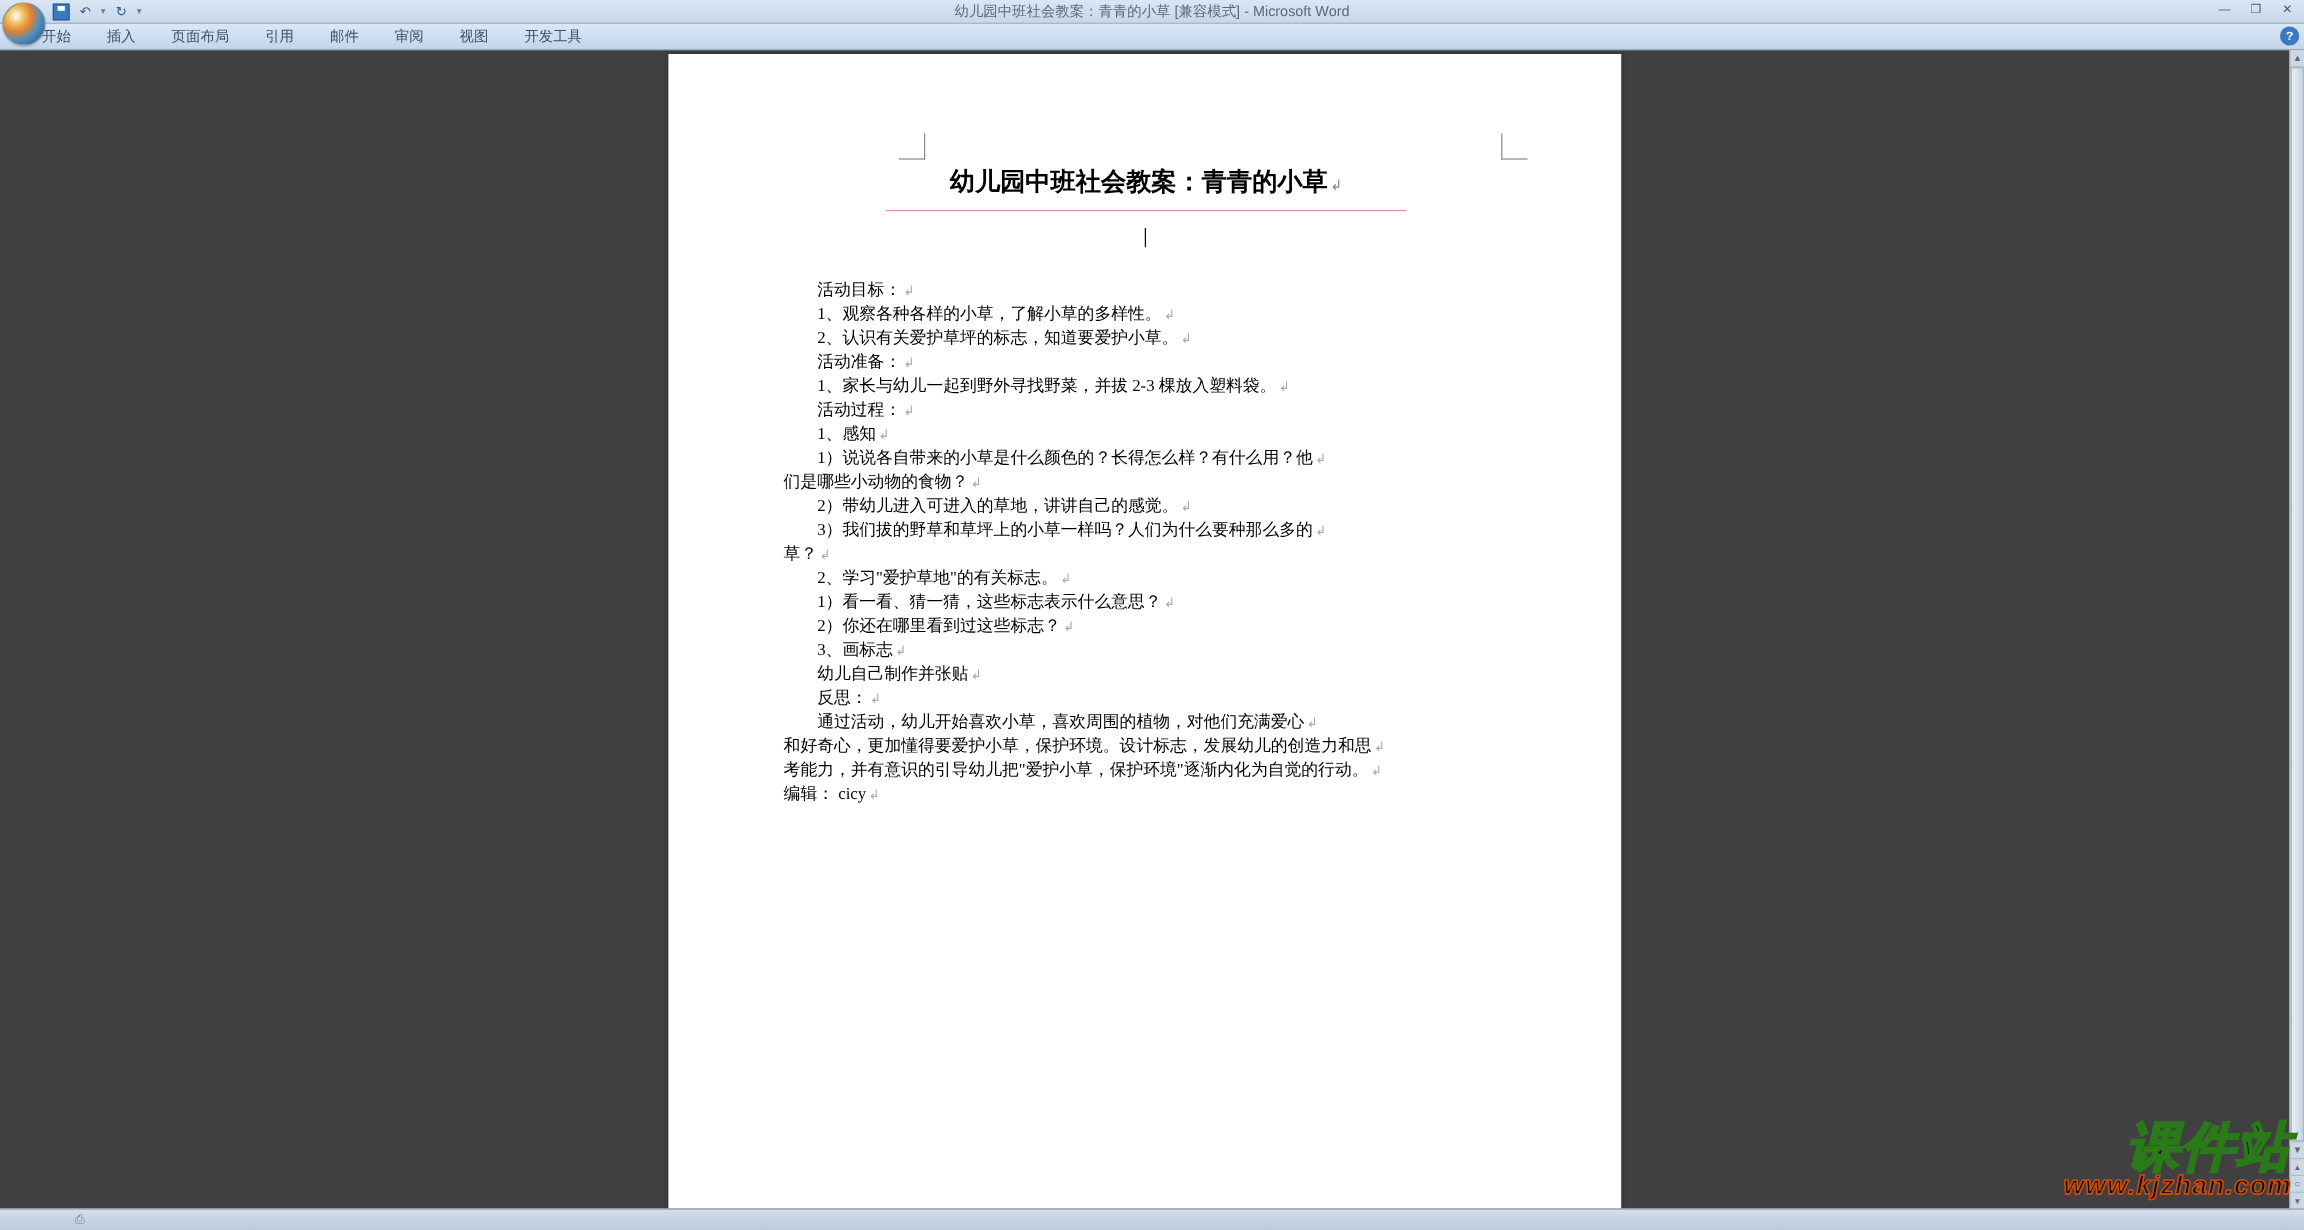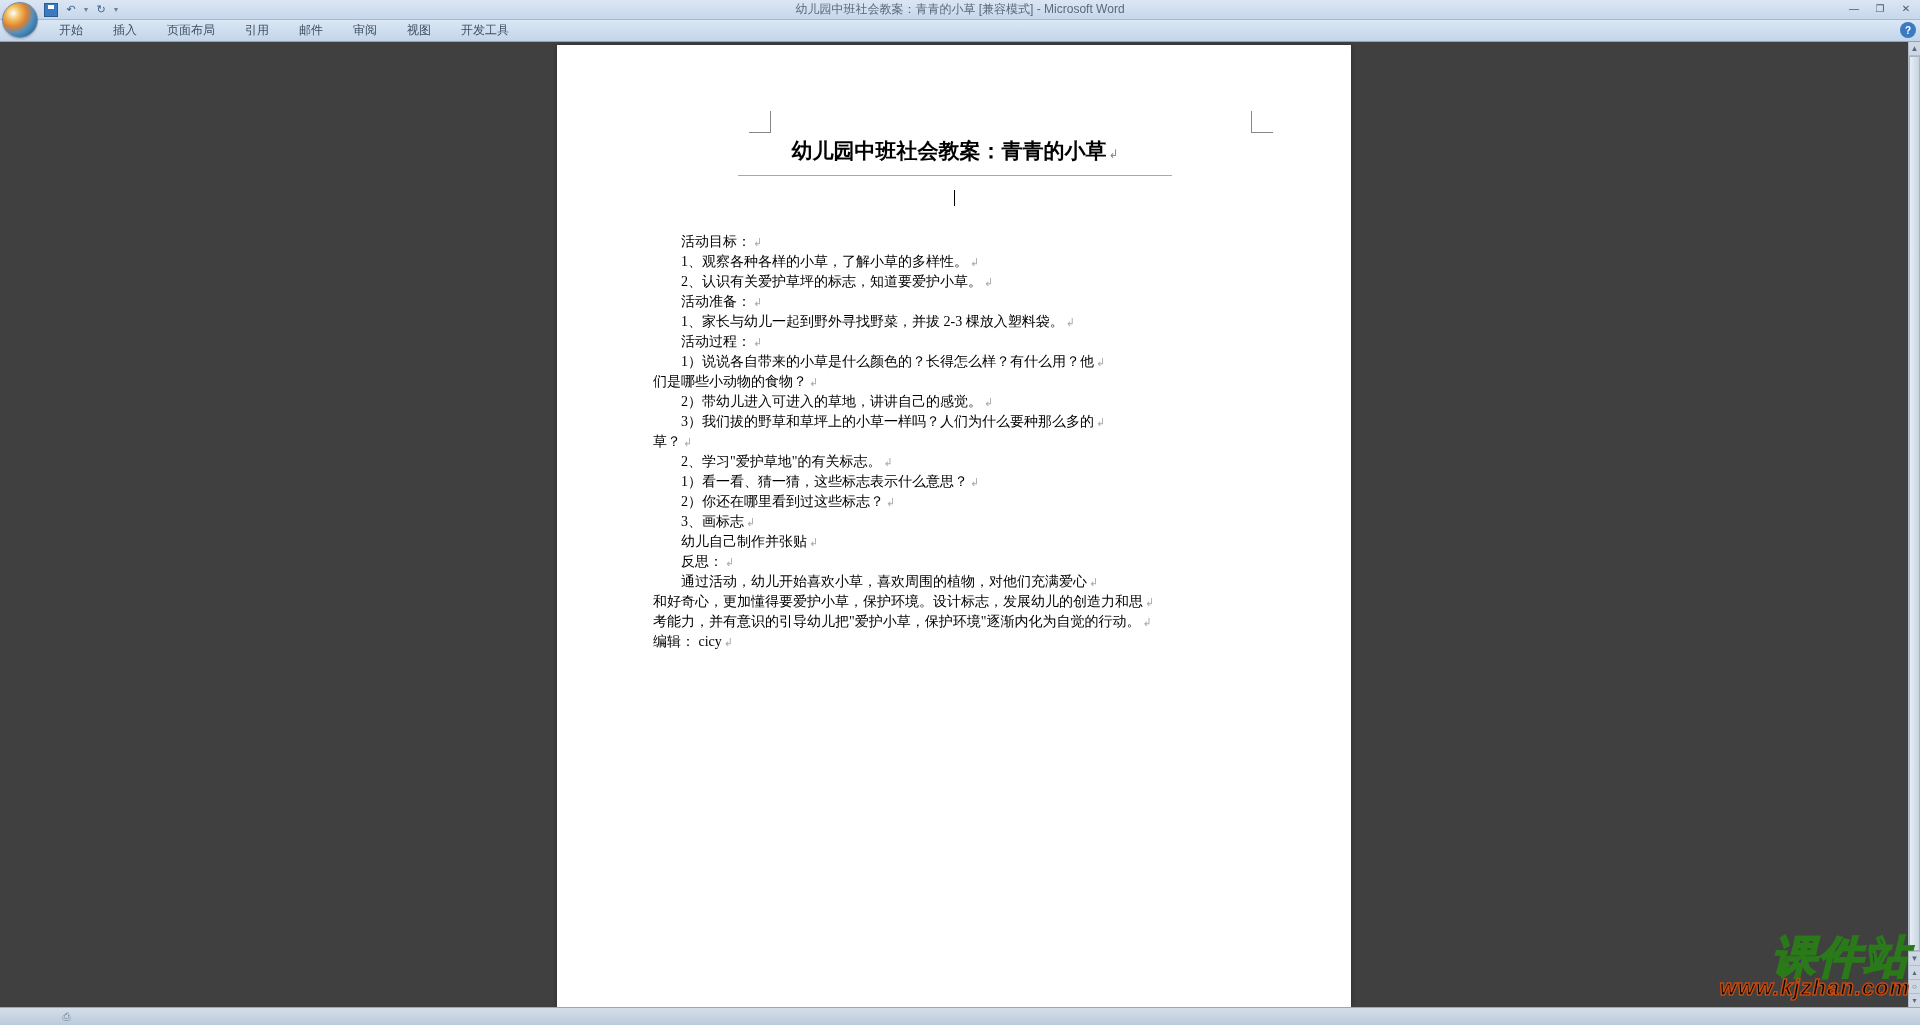--- a/index.html
+++ b/index.html
@@ -86,21 +86,21 @@
   color: #4a5a6a;
   cursor: pointer;
 }
 
 
 .ribbon-tabs {
   height: 22px;
   background: linear-gradient(to bottom, #dae7f5 0%, #c3d5ea 100%);
   display: flex;
   align-items: center;
-  padding-left: 44px;
+  padding-left: 20px;
   border-bottom: 1px solid #8fa3b8;
   position: relative;
 }
 .ribbon-tab {
   padding: 0 15px;
   font-size: 12px;
   color: #3e5066;
   height: 100%;
   display: flex;
   align-items: center;
@@ -274,21 +274,21 @@
   position: absolute;
   right: 10px;
   bottom: 24px;
   text-align: right;
   pointer-events: none;
 }
 .watermark .wm-main {
   font-size: 44px;
   font-weight: 900;
   font-family: "Microsoft YaHei", sans-serif;
-  color: #4c1d95;
+  color: #0f172a;
   -webkit-text-stroke: 2px #2b7a1a;
   letter-spacing: 2px;
   line-height: 1;
   font-style: italic;
 }
 .watermark .wm-url {
   font-size: 22px;
   font-weight: 900;
   color: #000000;
   -webkit-text-stroke: 1.5px #c04a10;
@@ -357,20 +357,21 @@
       <div class="doc-title"><span>幼儿园中班社会教案：青青的小草</span><span class="pm">↲</span></div>
     </div>
     <div class="cursor-line"><span class="cursor"></span></div>
     <div class="body-text" id="body-text">
         <p class="indent">活动目标：<span class="pm">↲</span></p>
         <p class="indent">1、观察各种各样的小草，了解小草的多样性。<span class="pm">↲</span></p>
         <p class="indent">2、认识有关爱护草坪的标志，知道要爱护小草。<span class="pm">↲</span></p>
         <p class="indent">活动准备：<span class="pm">↲</span></p>
         <p class="indent">1、家长与幼儿一起到野外寻找野菜，并拔 2-3 棵放入塑料袋。<span class="pm">↲</span></p>
         <p class="indent">活动过程：<span class="pm">↲</span></p>
+        <p class="indent">1、感知<span class="pm">↲</span></p>
         <p class="indent">1）说说各自带来的小草是什么颜色的？长得怎么样？有什么用？他<span class="pm">↲</span></p>
         <p>们是哪些小动物的食物？<span class="pm">↲</span></p>
         <p class="indent">2）带幼儿进入可进入的草地，讲讲自己的感觉。<span class="pm">↲</span></p>
         <p class="indent">3）我们拔的野草和草坪上的小草一样吗？人们为什么要种那么多的<span class="pm">↲</span></p>
         <p>草？<span class="pm">↲</span></p>
         <p class="indent">2、学习"爱护草地"的有关标志。<span class="pm">↲</span></p>
         <p class="indent">1）看一看、猜一猜，这些标志表示什么意思？<span class="pm">↲</span></p>
         <p class="indent">2）你还在哪里看到过这些标志？<span class="pm">↲</span></p>
         <p class="indent">3、画标志<span class="pm">↲</span></p>
         <p class="indent">幼儿自己制作并张贴<span class="pm">↲</span></p>

